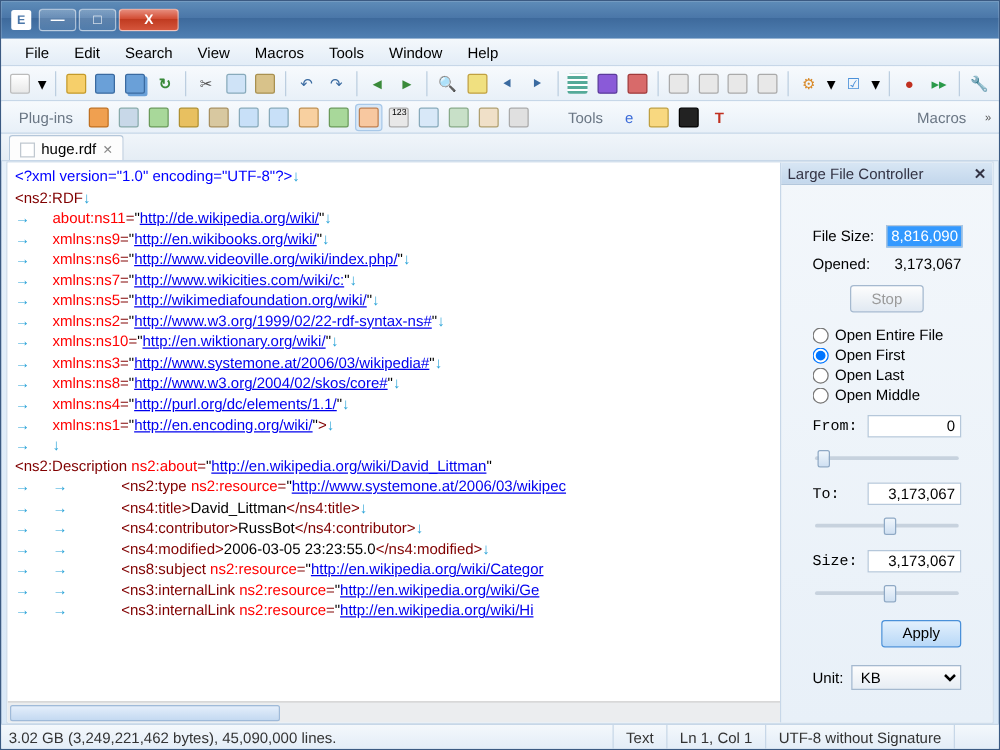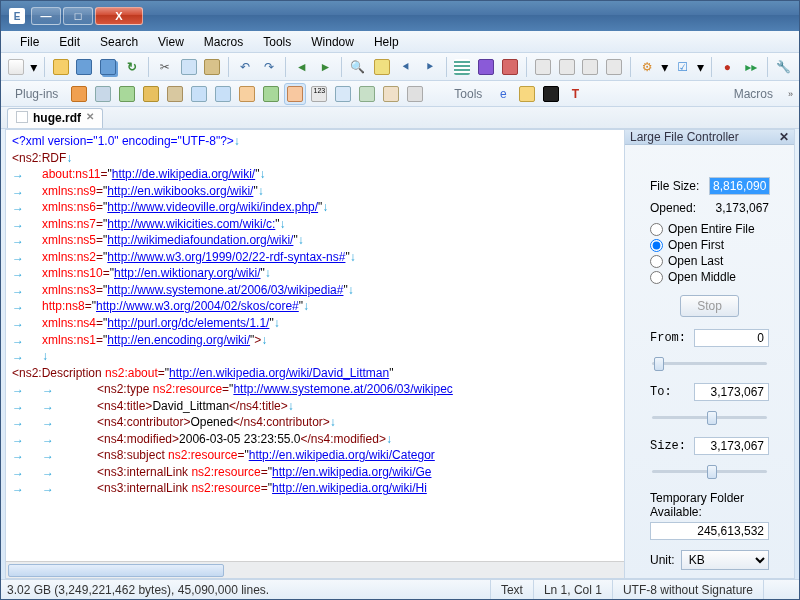--- a/index.html
+++ b/index.html
@@ -22,21 +22,21 @@
 .tb-sep { width: 1px; height: 20px; background: #bccee0; margin: 0 3px; }
 .tb-btn { width: 22px; height: 22px; display: flex; align-items: center; justify-content: center; border: 1px solid transparent; border-radius: 3px; cursor: pointer; font-size: 14px;}
 
 .secondbar { height: 26px; background: linear-gradient(to bottom, #f7fafd, #e8f0f8); border-bottom: 1px solid #c7d7e8; display: flex; align-items: center; padding: 0 4px; }
 .section-label { padding: 2px 10px; color: #6a7684; cursor:pointer;}
 .secondbar .toolbar-inner { display:flex; gap:2px; align-items:center;}
 .secondbar .end-label { margin-left: auto; padding-right: 22px; color: #6a7684; cursor:pointer;}
 .chevron { position:absolute; right:6px; font-size:9px; color:#555;}
 
 .tabstrip { height: 22px; background: linear-gradient(to bottom, #f0f5fa, #e5edf5); border-bottom: 1px solid #c7d7e8; display: flex; align-items: flex-end; padding: 0 6px; }
-.tab { background: #fdfdfd; border: 1px solid #b5c7da; border-bottom: none; border-radius: 3px 3px 0 0; padding: 2px 8px; display: flex; align-items: flex-start; gap: 5px; height: 20px; cursor:pointer;font-weight:bold;}
+.tab { background: #fdfdfd; border: 1px solid #b5c7da; border-bottom: none; border-radius: 3px 3px 0 0; padding: 2px 8px; display: flex; align-items: flex-end; gap: 5px; height: 20px; cursor:pointer;}
 .tab .tab-close { font-size: 10px; color: #888; cursor:pointer;}
 
 .workspace { flex: 1; display: flex; background: #fff; border: 1px solid #c7d7e8; margin: 0 4px; overflow:hidden;}
 .editor { flex: 1; overflow: hidden; background: #fff; font-family: "Consolas","Courier New",monospace; font-size: 13px; position:relative;}
 .editor-content { padding: 3px 6px; white-space: pre; color: #000; line-height: 1.38; }
 .c-tag { color: #800000; }
 .c-attr { color: #FF0000; }
 .c-link { color: #0000EE; text-decoration: underline; }
 .c-text { color: #000; }
 .c-decl { color: #0000FF; }
@@ -291,28 +291,28 @@
       <div class="editor-content" id="editor-content"><span class="c-decl">&lt;?xml version="1.0" encoding="UTF-8"?&gt;</span><span class="ret">↓</span>
 <span class="c-tag">&lt;ns2:RDF</span><span class="ret">↓</span>
 <span class="arrow">→</span><span class="c-attr">about:ns11</span><span class="c-tag">=</span>"<span class="c-link">http://de.wikipedia.org/wiki/</span>"<span class="ret">↓</span>
 <span class="arrow">→</span><span class="c-attr">xmlns:ns9</span><span class="c-tag">=</span>"<span class="c-link">http://en.wikibooks.org/wiki/</span>"<span class="ret">↓</span>
 <span class="arrow">→</span><span class="c-attr">xmlns:ns6</span><span class="c-tag">=</span>"<span class="c-link">http://www.videoville.org/wiki/index.php/</span>"<span class="ret">↓</span>
 <span class="arrow">→</span><span class="c-attr">xmlns:ns7</span><span class="c-tag">=</span>"<span class="c-link">http://www.wikicities.com/wiki/c:</span>"<span class="ret">↓</span>
 <span class="arrow">→</span><span class="c-attr">xmlns:ns5</span><span class="c-tag">=</span>"<span class="c-link">http://wikimediafoundation.org/wiki/</span>"<span class="ret">↓</span>
 <span class="arrow">→</span><span class="c-attr">xmlns:ns2</span><span class="c-tag">=</span>"<span class="c-link">http://www.w3.org/1999/02/22-rdf-syntax-ns#</span>"<span class="ret">↓</span>
 <span class="arrow">→</span><span class="c-attr">xmlns:ns10</span><span class="c-tag">=</span>"<span class="c-link">http://en.wiktionary.org/wiki/</span>"<span class="ret">↓</span>
 <span class="arrow">→</span><span class="c-attr">xmlns:ns3</span><span class="c-tag">=</span>"<span class="c-link">http://www.systemone.at/2006/03/wikipedia#</span>"<span class="ret">↓</span>
-<span class="arrow">→</span><span class="c-attr">http:ns8</span><span class="c-tag">=</span>"<span class="c-link">http://www.w3.org/2004/02/skos/core#</span>"<span class="ret">↓</span>
+<span class="arrow">→</span><span class="c-attr">xmlns:ns8</span><span class="c-tag">=</span>"<span class="c-link">http://www.w3.org/2004/02/skos/core#</span>"<span class="ret">↓</span>
 <span class="arrow">→</span><span class="c-attr">xmlns:ns4</span><span class="c-tag">=</span>"<span class="c-link">http://purl.org/dc/elements/1.1/</span>"<span class="ret">↓</span>
 <span class="arrow">→</span><span class="c-attr">xmlns:ns1</span><span class="c-tag">=</span>"<span class="c-link">http://en.encoding.org/wiki/</span>"<span class="c-tag">&gt;</span><span class="ret">↓</span>
 <span class="arrow">→</span><span class="ret">↓</span>
 <span class="c-tag">&lt;ns2:Description </span><span class="c-attr">ns2:about</span><span class="c-tag">=</span>"<span class="c-link">http://en.wikipedia.org/wiki/David_Littman</span>"
 <span class="arrow">→</span><span class="arrow2">→</span><span class="c-tag">&lt;ns2:type </span><span class="c-attr">ns2:resource</span><span class="c-tag">=</span>"<span class="c-link">http://www.systemone.at/2006/03/wikipec</span>
 <span class="arrow">→</span><span class="arrow2">→</span><span class="c-tag">&lt;ns4:title&gt;</span><span class="c-text">David_Littman</span><span class="c-tag">&lt;/ns4:title&gt;</span><span class="ret">↓</span>
-<span class="arrow">→</span><span class="arrow2">→</span><span class="c-tag">&lt;ns4:contributor&gt;</span><span class="c-text">Opened</span><span class="c-tag">&lt;/ns4:contributor&gt;</span><span class="ret">↓</span>
+<span class="arrow">→</span><span class="arrow2">→</span><span class="c-tag">&lt;ns4:contributor&gt;</span><span class="c-text">RussBot</span><span class="c-tag">&lt;/ns4:contributor&gt;</span><span class="ret">↓</span>
 <span class="arrow">→</span><span class="arrow2">→</span><span class="c-tag">&lt;ns4:modified&gt;</span><span class="c-text">2006-03-05 23:23:55.0</span><span class="c-tag">&lt;/ns4:modified&gt;</span><span class="ret">↓</span>
 <span class="arrow">→</span><span class="arrow2">→</span><span class="c-tag">&lt;ns8:subject </span><span class="c-attr">ns2:resource</span><span class="c-tag">=</span>"<span class="c-link">http://en.wikipedia.org/wiki/Categor</span>
 <span class="arrow">→</span><span class="arrow2">→</span><span class="c-tag">&lt;ns3:internalLink </span><span class="c-attr">ns2:resource</span><span class="c-tag">=</span>"<span class="c-link">http://en.wikipedia.org/wiki/Ge</span>
 <span class="arrow">→</span><span class="arrow2">→</span><span class="c-tag">&lt;ns3:internalLink </span><span class="c-attr">ns2:resource</span><span class="c-tag">=</span>"<span class="c-link">http://en.wikipedia.org/wiki/Hi</span>
 </div>
       <div class="hscroll">
           <div class="hscroll-thumb"></div>
         </div>
     </div>
 
@@ -322,42 +322,42 @@
         <span class="close">✕</span>
       </div>
       <div class="sidepanel-body">
         <div class="field-row">
           <label>File Size:</label>
           <span class="field-val sel">8,816,090</span>
         </div>
         <div class="field-row">
           <label>Opened:</label>
           <span class="field-ro">3,173,067</span>
+        </div>
+        <div style="text-align:center;margin:4px 0">
+          <button class="side-btn disabled">Stop</button>
         </div>
         <div id="radio-group">
             <div class="radio-row">
               <input type="radio" name="openmode" style=""> 
               <span>Open Entire File</span>
             </div>
             <div class="radio-row">
               <input type="radio" name="openmode" checked="" style=""> 
               <span>Open First</span>
             </div>
             <div class="radio-row">
               <input type="radio" name="openmode" style=""> 
               <span>Open Last</span>
             </div>
             <div class="radio-row">
               <input type="radio" name="openmode" style=""> 
               <span>Open Middle</span>
             </div>
           </div>
-        <div style="text-align:center;margin:4px 0">
-          <button class="side-btn disabled">Stop</button>
-        </div>
         <div class="numrow">
           <label>From:</label>
           <span class="numbox">0</span>
         </div>
         <div class="slider-row">
             <div class="slider-track"></div>
             <div class="slider-thumb" style="left:2px"></div>
           </div>
         <div class="numrow">
           <label>To:</label>
@@ -368,24 +368,21 @@
             <div class="slider-thumb" style="left:55px"></div>
           </div>
         <div class="numrow">
           <label>Size:</label>
           <span class="numbox">3,173,067</span>
         </div>
         <div class="slider-row">
             <div class="slider-track"></div>
             <div class="slider-thumb" style="left:55px"></div>
           </div>
-        <div class="avail">
-          <span>Temporary Folder Available:</span>
-          <span class="v">245,613,532</span>
-        </div>
+        <div class="apply-btn">Apply</div>
         <div class="unit-row">
           <label>Unit:</label>
           <select><option>KB</option></select>
         </div>
       </div>
     </div>
   </div>
 
   <div class="statusbar">
     <span>3.02 GB (3,249,221,462 bytes), 45,090,000 lines.</span>

